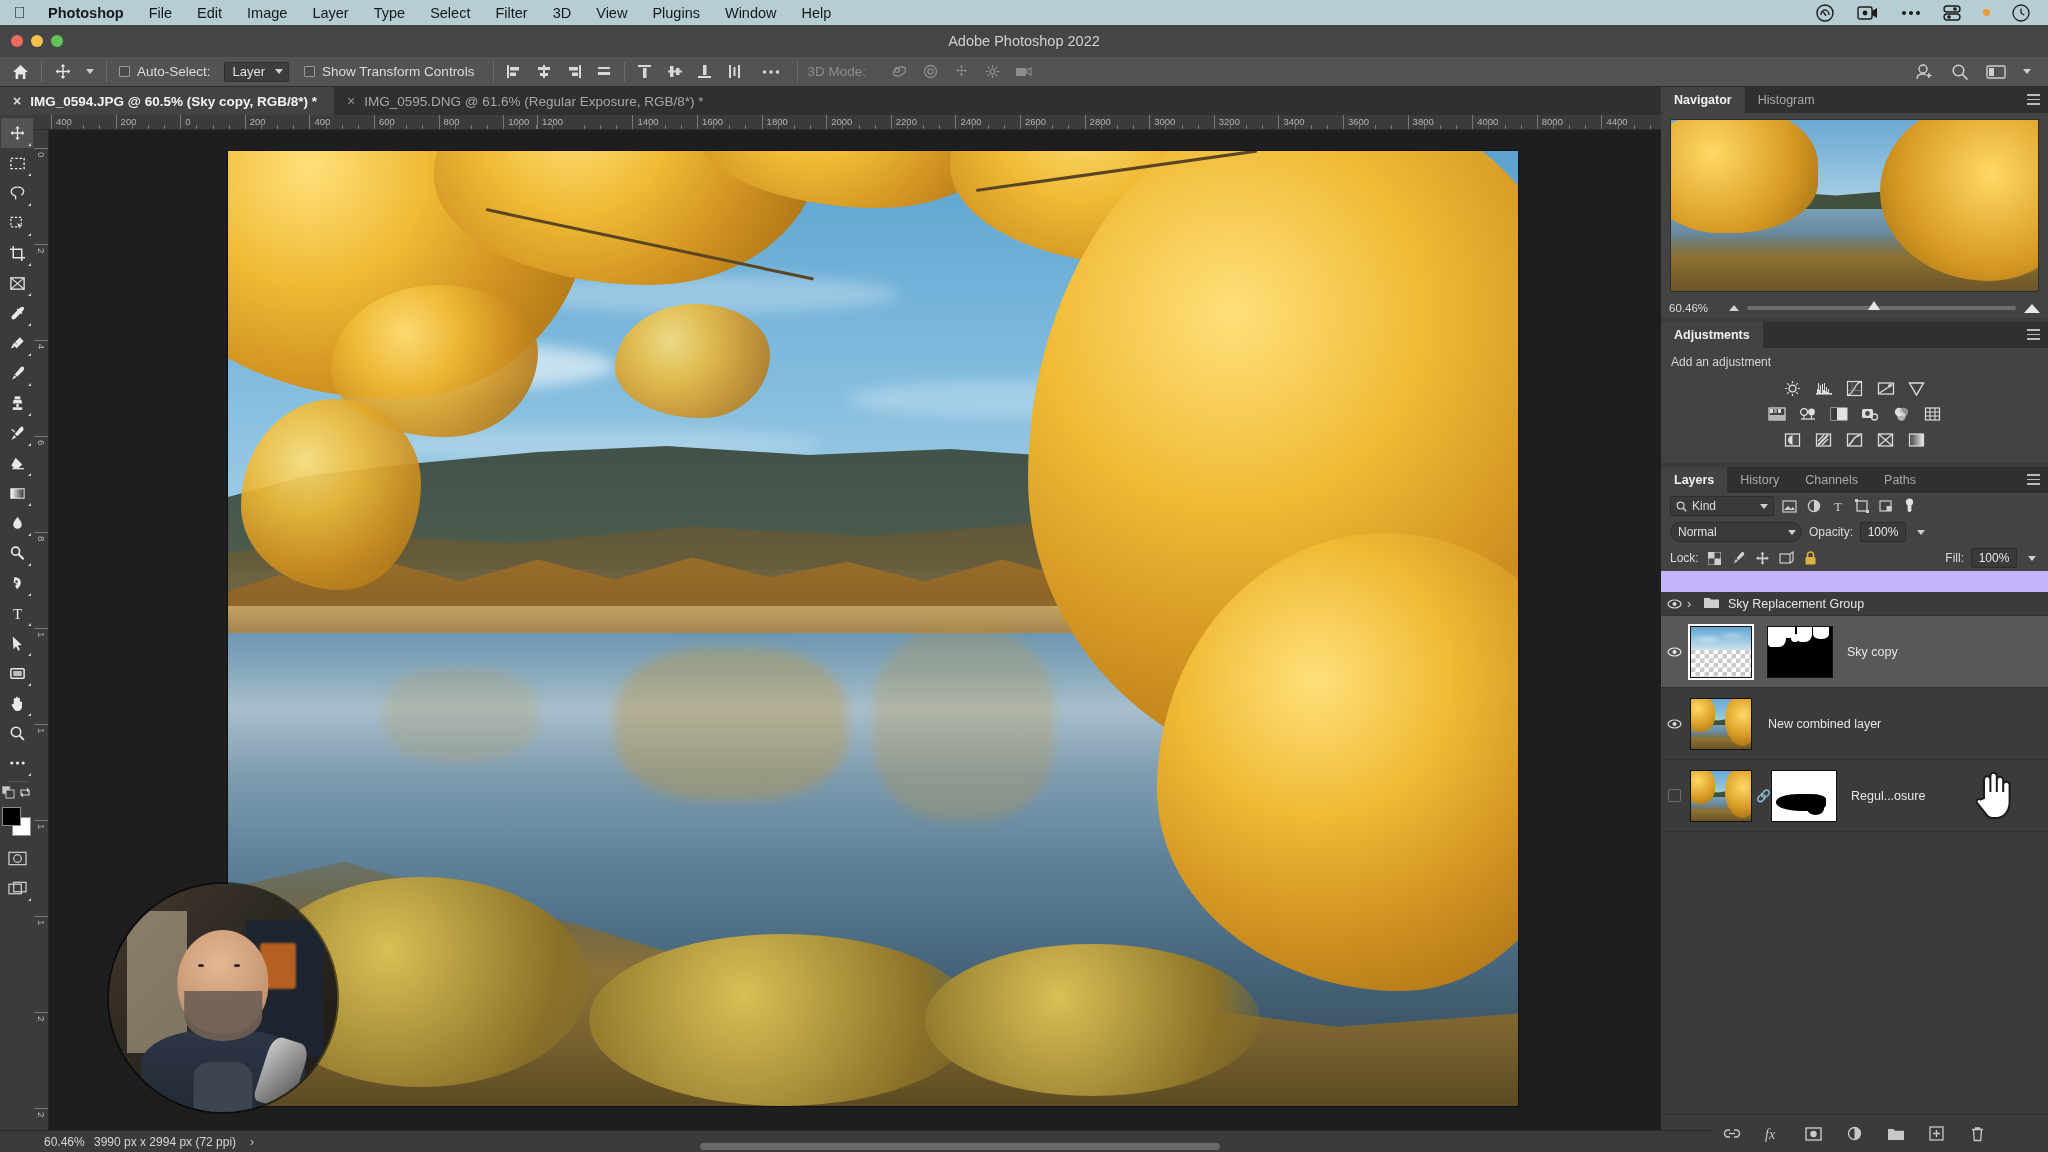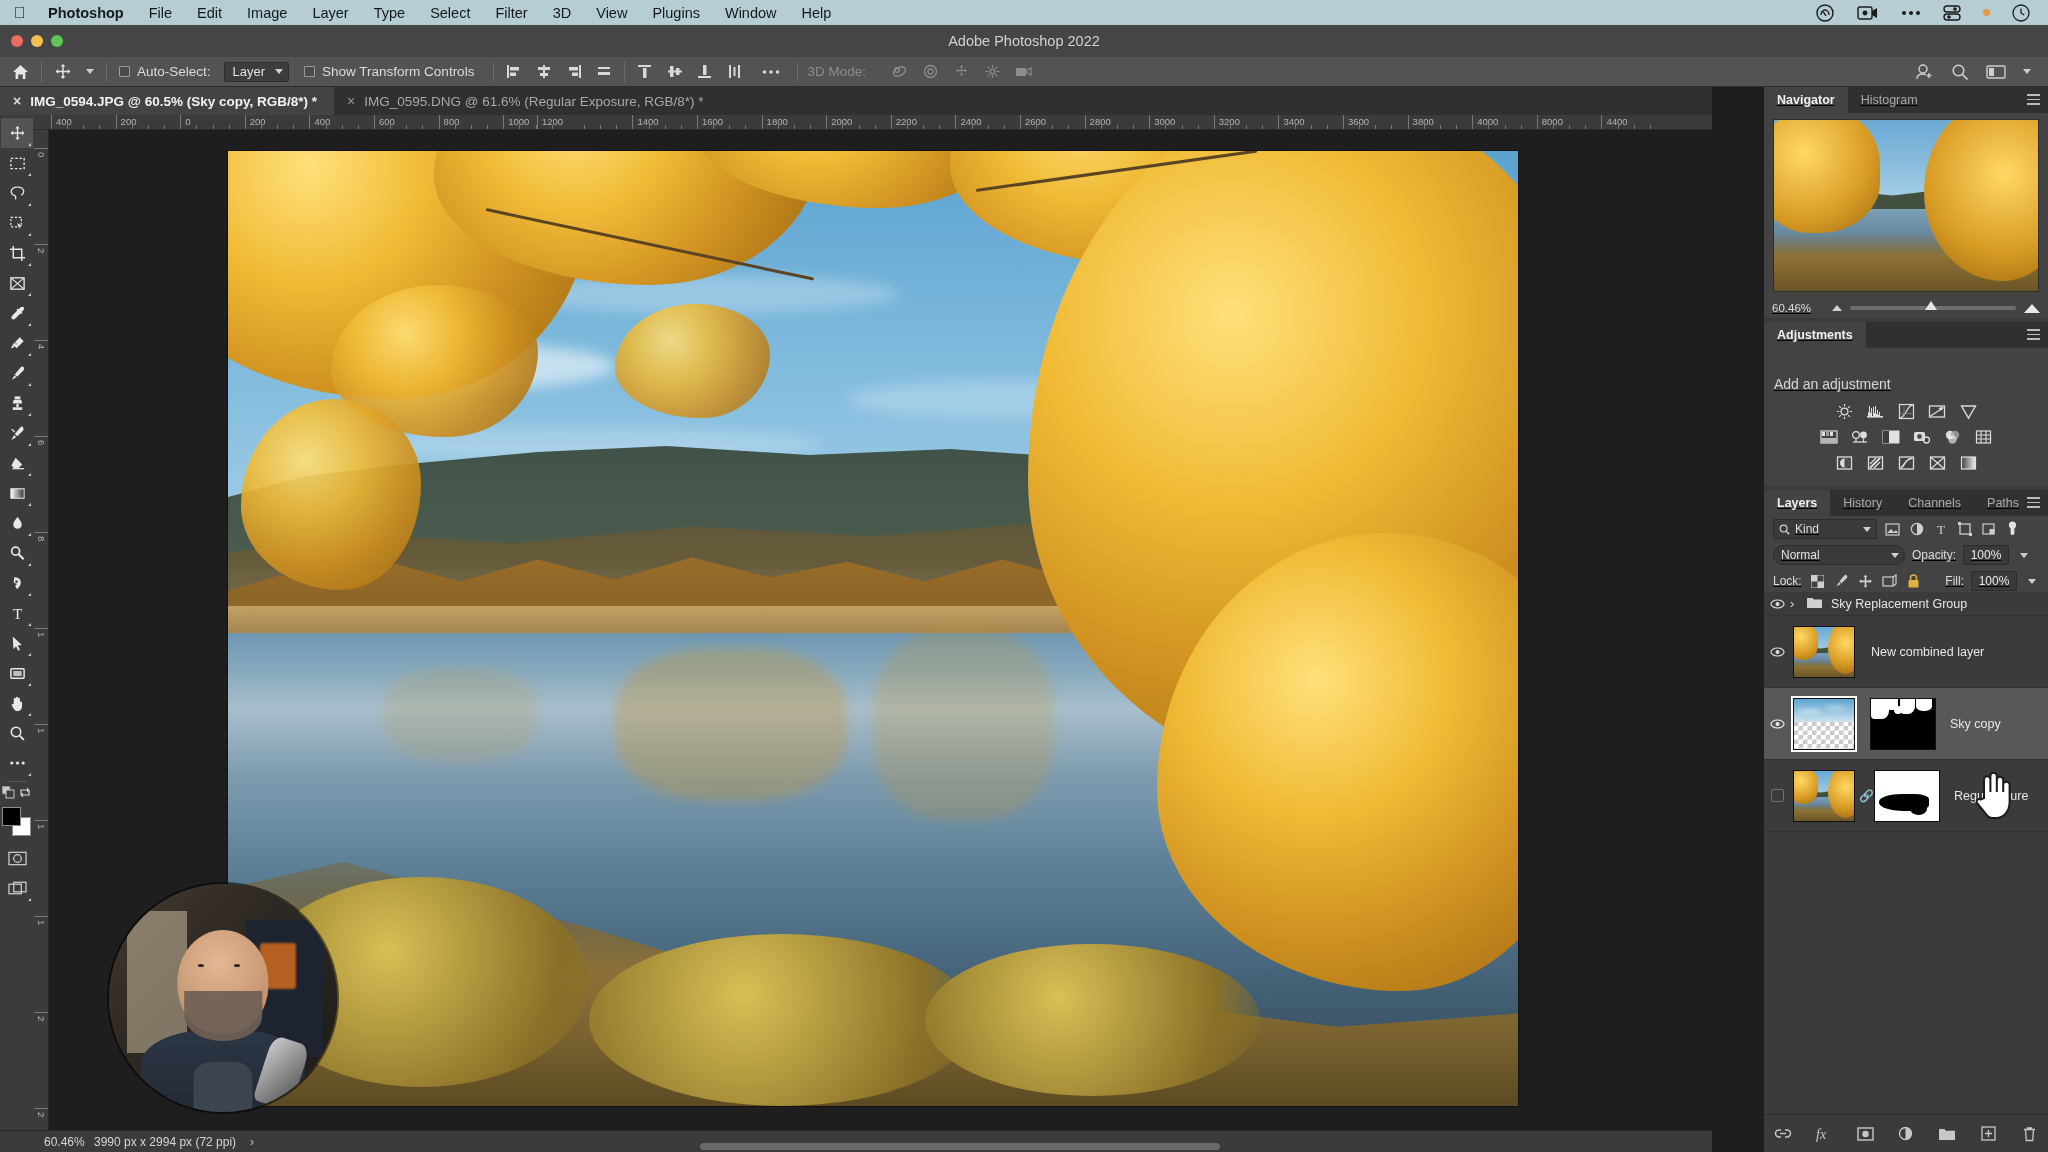--- a/index.html
+++ b/index.html
@@ -116,39 +116,39 @@
 
   
   .statusbar { position:absolute; left:0; bottom:0; width:1712px; height:22px; background:#3b3b3b;
     display:flex; align-items:center; z-index:45; border-top:1px solid #2a2a2a; }
   .sb-zoom { width:82px; padding-left:44px; font-size:12px; color:#d6d6d6; }
   .sb-info { font-size:12px; color:#d6d6d6; padding-left:12px; }
   .sb-arrow { font-size:12px; color:#c0c0c0; padding-left:14px; }
   .sb-scroll { position:absolute; left:700px; bottom:2px; width:520px; height:7px; background:#6a6a6a; border-radius:4px; }
 
   
-  .rightcol { position:absolute; right:0; top:87px; width:284px; bottom:0; background:#c4b5fd; z-index:42;text-decoration:underline; }
+  .rightcol { position:absolute; right:0; top:87px; width:387px; bottom:0; background:#c4b5fd; z-index:42; }
   .panel-tabs { display:flex; align-items:center; height:26px; background:#303030; position:relative; }
   .ptab { height:26px; display:flex; align-items:center; padding:0 13px; font-size:12.5px; color:#a9a9a9; }
   .ptab.active { background:#434343; color:#f0f0f0; font-weight:bold; }
   .pmenu { position:absolute; right:8px; top:7px; width:13px; }
   .pmenu i { display:block; height:1.5px; background:#bcbcbc; margin-bottom:3px; }
 
   .navimg { height:185px; background:#434343; padding:6px 9px; }
   .navinner { position:relative; width:100%; height:100%; overflow:hidden; border:1px solid #2e2e2e; }
   .navbar2 { height:20px; background:#434343; display:flex; align-items:center; padding:0 8px; gap:8px; }
   .navzoom { font-size:11.5px; color:#dcdcdc; width:52px; }
   .slider { flex:1; height:4px; background:#6e6e6e; border-radius:2px; position:relative; }
   .slider .knob { position:absolute; left:45%; top:-5px; width:0;height:0;
     border-left:6px solid transparent; border-right:6px solid transparent; border-bottom:9px solid #e6e6e6; }
   .mtri-s { width:0;height:0;border-left:5px solid transparent;border-right:5px solid transparent;border-bottom:6px solid #d2d2d2; }
   .mtri-l { width:0;height:0;border-left:8px solid transparent;border-right:8px solid transparent;border-bottom:9px solid #e8e8e8; }
 
   .adjbody { background:#434343; padding:7px 0 10px 0; }
-  .adjlabel { font-size:14px; color:#d6d6d6; padding:0 0 6px 10px;margin-top:21px; }
+  .adjlabel { font-size:12px; color:#d6d6d6; padding:0 0 6px 10px; }
   .adjrow { display:flex; justify-content:center; gap:11px; padding:3px 0; }
   .adjicon { width:20px; height:20px; display:flex; align-items:center; justify-content:center; }
 
   .layerstop { background:#434343; }
   .lrow { display:flex; align-items:center; height:26px; padding:0 9px; gap:7px; }
   .filterbox { background:#3a3a3a; border:1px solid #2c2c2c; border-radius:2px; height:20px; width:104px;
     display:flex; align-items:center; padding:0 5px; gap:5px; font-size:12px; color:#dcdcdc; }
   .fbicon { width:17px; height:19px; display:flex; align-items:center; justify-content:center; }
   .blendsel { background:#3a3a3a; border:1px solid #2c2c2c; border-radius:10px; height:20px; width:132px;
     display:flex; align-items:center; justify-content:space-between; padding:0 5px 0 7px; font-size:12px; color:#e2e2e2; }
@@ -1139,62 +1139,62 @@
       </span>
       <span style="color:#d8d8d8;font-size:13px;width:12px;">›</span>
       <span style="margin-left:4px;">
         <svg width="17" height="13" viewBox="0 0 17 13">
             <path d="M1 2h5.5l1.4 1.6H16V12H1z" fill="#cfcfcf"></path>
           </svg>
       </span>
       <span class="lname" style="padding-left:8px;">Sky Replacement Group</span>
     </div>
 
+    <div class="layer sel" style="height:72px;">
+      <span class="eyecol">
+        <svg width="15" height="10" viewBox="0 0 15 10">
+            <ellipse cx="7.5" cy="5" rx="6.5" ry="4" fill="none" stroke="#e8e8e8" stroke-width="1.2"></ellipse>
+            <circle cx="7.5" cy="5" r="2" fill="#e8e8e8"></circle>
+          </svg>
+      </span>
+      <span class="thumb sel-out checker">
+        <span style="position:absolute;left:0;right:0;top:0;height:46%;background:linear-gradient(#5ea5d0,#a9cfe6 70%,#cfe2ec 100%);"></span>
+        <span style="position:absolute;left:6%;top:22%;width:40%;height:7%;background:rgba(255,255,255,.65);border-radius:50%;filter:blur(2px);"></span>
+        <span style="position:absolute;left:52%;top:14%;width:34%;height:6%;background:rgba(255,255,255,.5);border-radius:50%;filter:blur(2px);"></span>
+      </span>
+      <span class="mask" style="background:#000;">
+        <span style="position:absolute;left:0;top:0;width:28%;height:40%;background:#fff;border-radius:0 0 40% 20%;"></span>
+        <span style="position:absolute;left:24%;top:0;width:18%;height:22%;background:#fff;border-radius:0 0 30% 40%;"></span>
+        <span style="position:absolute;left:46%;top:0;width:22%;height:30%;background:#fff;border-radius:0 0 50% 30%;"></span>
+        <span style="position:absolute;left:70%;top:0;width:26%;height:24%;background:#fff;border-radius:0 0 40% 40%;"></span>
+        <span style="position:absolute;left:36%;top:14%;width:12%;height:16%;background:#fff;border-radius:50%;"></span>
+      </span>
+      <span class="lname">Sky copy</span>
+    </div>
+
     <div class="layer" style="height:72px;">
       <span class="eyecol">
         <svg width="15" height="10" viewBox="0 0 15 10">
             <ellipse cx="7.5" cy="5" rx="6.5" ry="4" fill="none" stroke="#dcdcdc" stroke-width="1.2"></ellipse>
             <circle cx="7.5" cy="5" r="2" fill="#dcdcdc"></circle>
           </svg>
       </span>
       <span class="thumb">
         <span class="mini">
             <span class="m-sky"></span>
             <span class="m-hill"></span>
             <span class="m-water"></span>
             <span class="m-shore"></span>
             <span class="m-leafL"></span>
             <span class="m-leafR"></span>
           </span>
       </span>
       <span class="lname" style="padding-left:16px;">New combined layer</span>
     </div>
 
-    <div class="layer sel" style="height:72px;">
-      <span class="eyecol">
-        <svg width="15" height="10" viewBox="0 0 15 10">
-            <ellipse cx="7.5" cy="5" rx="6.5" ry="4" fill="none" stroke="#e8e8e8" stroke-width="1.2"></ellipse>
-            <circle cx="7.5" cy="5" r="2" fill="#e8e8e8"></circle>
-          </svg>
-      </span>
-      <span class="thumb sel-out checker">
-        <span style="position:absolute;left:0;right:0;top:0;height:46%;background:linear-gradient(#5ea5d0,#a9cfe6 70%,#cfe2ec 100%);"></span>
-        <span style="position:absolute;left:6%;top:22%;width:40%;height:7%;background:rgba(255,255,255,.65);border-radius:50%;filter:blur(2px);"></span>
-        <span style="position:absolute;left:52%;top:14%;width:34%;height:6%;background:rgba(255,255,255,.5);border-radius:50%;filter:blur(2px);"></span>
-      </span>
-      <span class="mask" style="background:#000;">
-        <span style="position:absolute;left:0;top:0;width:28%;height:40%;background:#fff;border-radius:0 0 40% 20%;"></span>
-        <span style="position:absolute;left:24%;top:0;width:18%;height:22%;background:#fff;border-radius:0 0 30% 40%;"></span>
-        <span style="position:absolute;left:46%;top:0;width:22%;height:30%;background:#fff;border-radius:0 0 50% 30%;"></span>
-        <span style="position:absolute;left:70%;top:0;width:26%;height:24%;background:#fff;border-radius:0 0 40% 40%;"></span>
-        <span style="position:absolute;left:36%;top:14%;width:12%;height:16%;background:#fff;border-radius:50%;"></span>
-      </span>
-      <span class="lname">Sky copy</span>
-    </div>
-
     <div class="layer" style="height:72px;">
       <span class="eyecol">
           <span class="eyebox"></span>
         </span>
       <span class="thumb">
         <span class="mini">
             <span class="m-sky"></span>
             <span class="m-hill"></span>
             <span class="m-water"></span>
             <span class="m-shore"></span>

